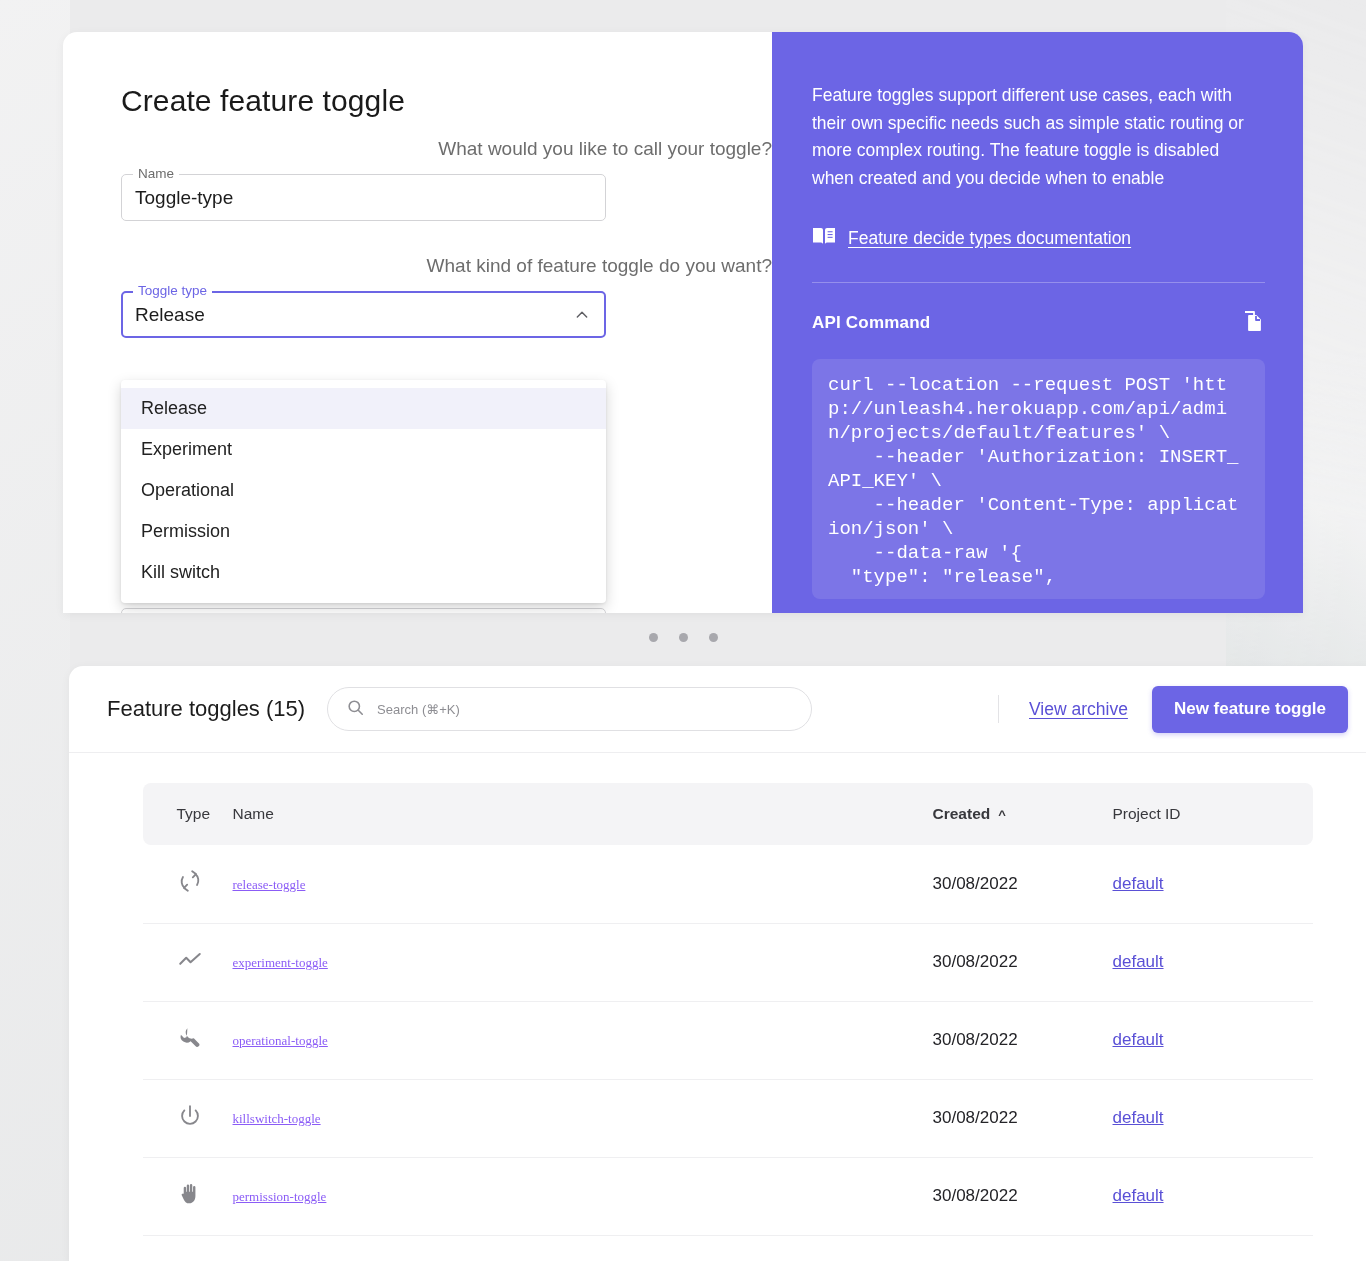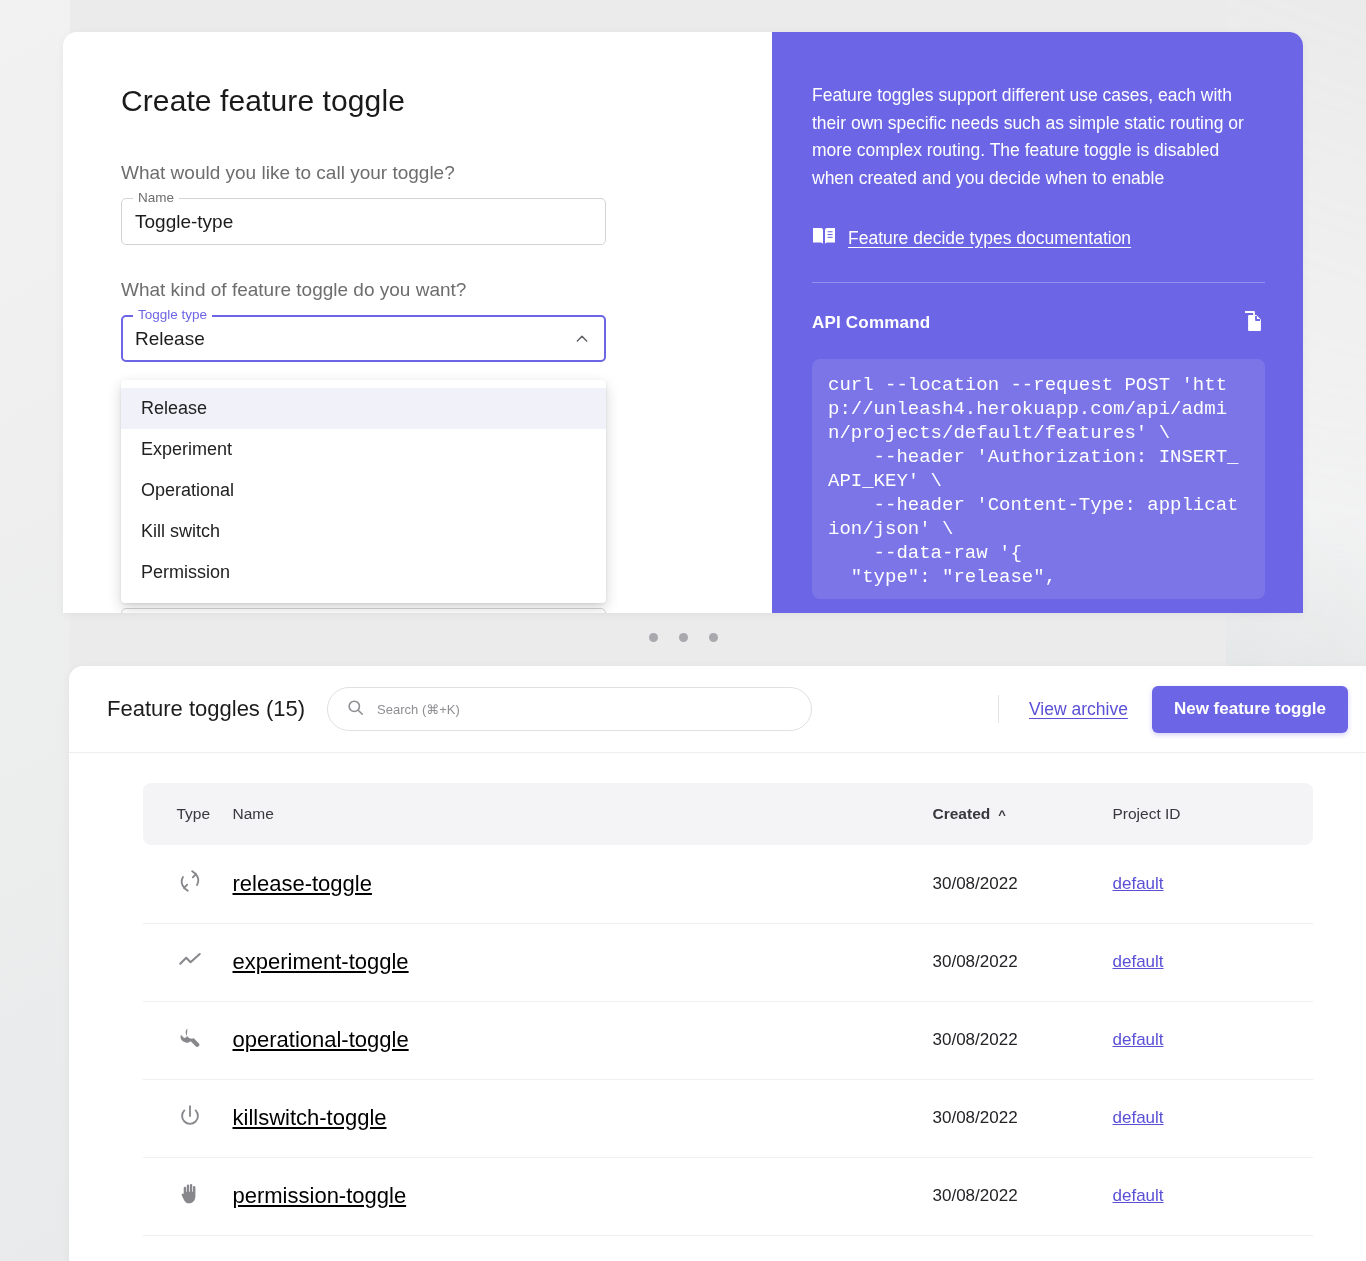--- a/index.html
+++ b/index.html
@@ -34,24 +34,24 @@
     display: flex;
   }
   .form-pane { width: 709px; padding: 52px 0 0 58px; position: relative; }
   .info-pane {
     flex: 1; background: #6C65E5; color: #fff;
     padding: 50px 38px 1px 40px; position: relative;
   }
 
   .page-title {
     font-size: 30px; font-weight: 400; color: #1a1a1a;
-    letter-spacing: .1px; margin-bottom: 44px;
+    letter-spacing: .1px; margin-bottom: 20px;
   }
   .field-question {
-    font-size: 19px; color: #6d6d6d; margin-bottom: 14px; font-weight: 400;
+    font-size: 19px; color: #6d6d6d; margin-bottom: 14px; font-weight: 400; text-align: right;
   }
 
   
   .outlined {
     position: relative; width: 485px; height: 47px; margin-bottom: 34px;
   }
   .outlined .frame {
     position: absolute; inset: 0;
     border: 1px solid #d3d3d6; border-radius: 5px;
   }
@@ -168,21 +168,21 @@
   }
   thead th:first-child { border-radius: 8px 0 0 8px; padding-left: 34px; }
   thead th:last-child { border-radius: 0 8px 8px 0; }
   th.created { font-weight: 700; }
   th.created .sort { margin-left: 8px; font-size: 13px; display:inline-block; }
   tbody td {
     height: 78px; font-size: 17px; color: #242428;
     border-bottom: 1px solid #efeff1; padding: 0;
   }
   tbody tr td:first-child { padding-left: 34px; }
-  .tname { color: #000000; font-size: 22px; }
+  .tname { color: #8b5cf6; font-size: 13px; font-family: Liberation Serif, serif; }
   .tproj { color: #5a50d6; font-size: 17px; }
   .type-icon { display: block; color: #87878c; }
 
   .col-type { width: 90px; }
   .col-name { width: 700px; }
   .col-created { width: 180px; }
 </style>
 </head>
 <body>
 
@@ -214,22 +214,22 @@
           </svg>
       </span>
     </div>
 
     <div class="ghost-field"></div>
 
     <div class="menu">
       <div class="menu-item selected">Release</div>
       <div class="menu-item">Experiment</div>
       <div class="menu-item">Operational</div>
+      <div class="menu-item">Permission</div>
       <div class="menu-item">Kill switch</div>
-      <div class="menu-item">Permission</div>
     </div>
   </div>
 
   <div class="info-pane">
     <div class="info-text">Feature toggles support different use cases, each with their own specific needs such as simple static routing or more complex routing. The feature toggle is disabled when created and you decide when to enable</div>
 
     <div class="doc-link-row">
       <span>
         <svg width="24" height="20" viewBox="0 0 24 20" fill="#fff">
           <path d="M1 2h8a2 2 0 0 1 2 2v14a2 2 0 0 0-2-1.6H1z"></path>

